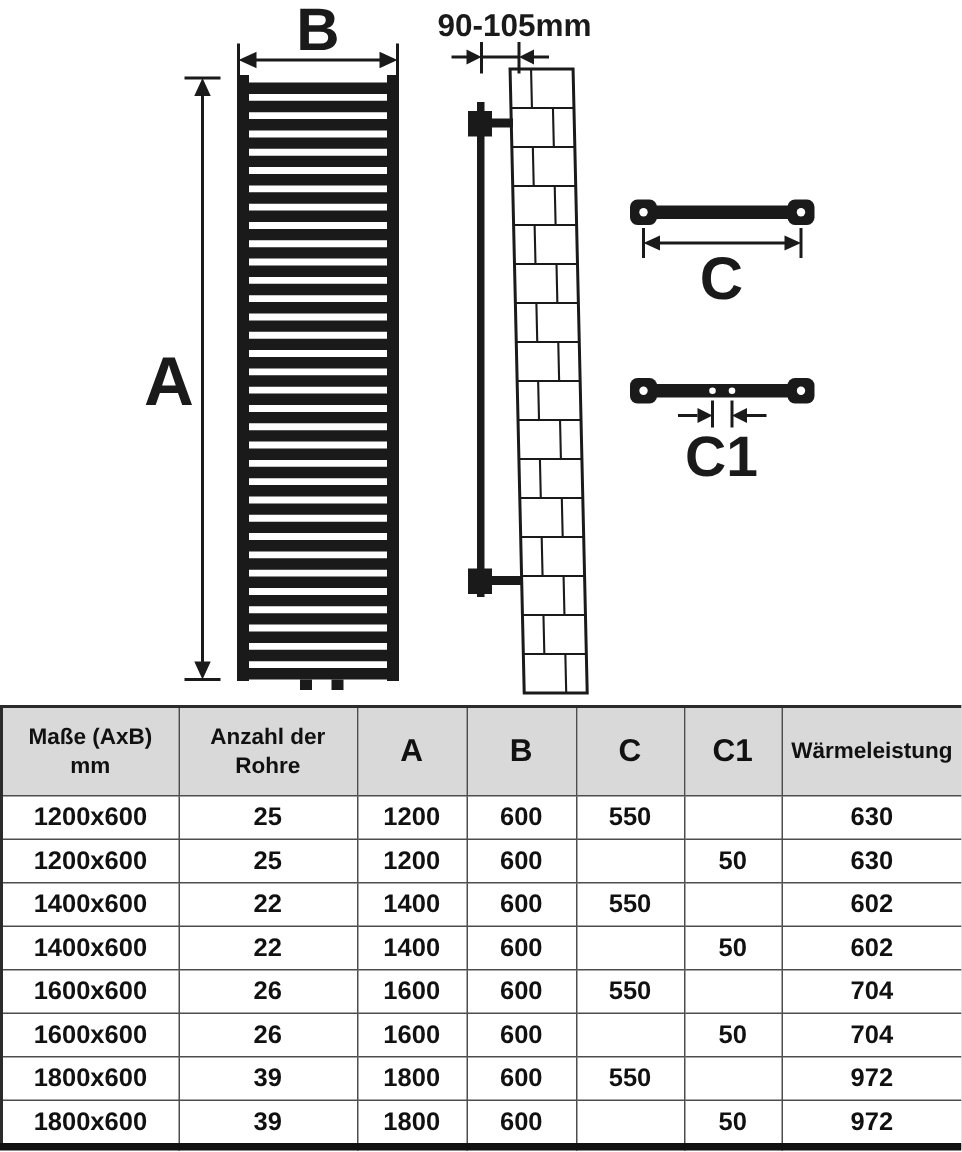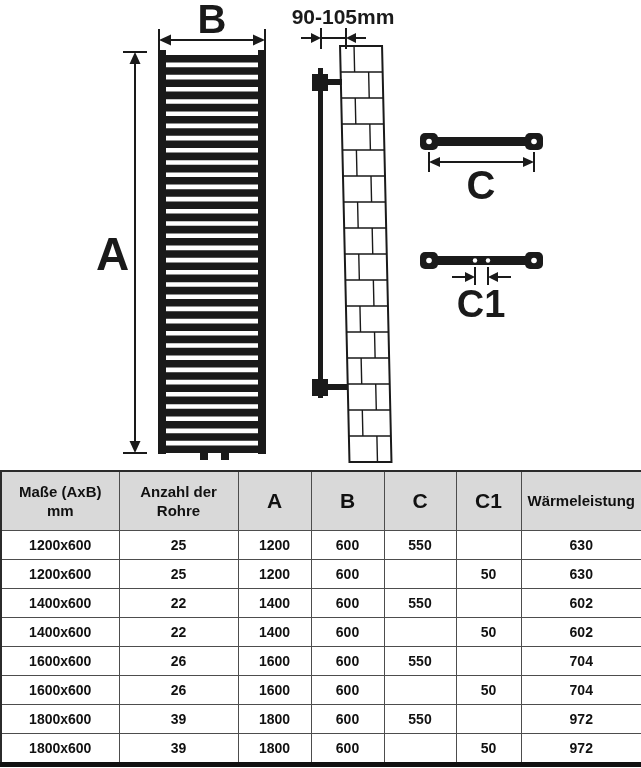--- a/index.html
+++ b/index.html
@@ -43,21 +43,21 @@
     background: #d9d9d9;
     font-size: 15px;
     height: 58px;
     white-space: pre-line;
     line-height: 1.3;
   }
   table.spec th.big {
     font-size: 21px;
   }
   table.spec td {
-    font-size: 14px;
+    font-size: 17px;
     height: 28px;
   }
 </style>
 </head>
 <body>
 
 <div class="page">
 
   <svg class="diagram" width="641" height="470" viewBox="0 0 641 470" xmlns="http://www.w3.org/2000/svg">
 

